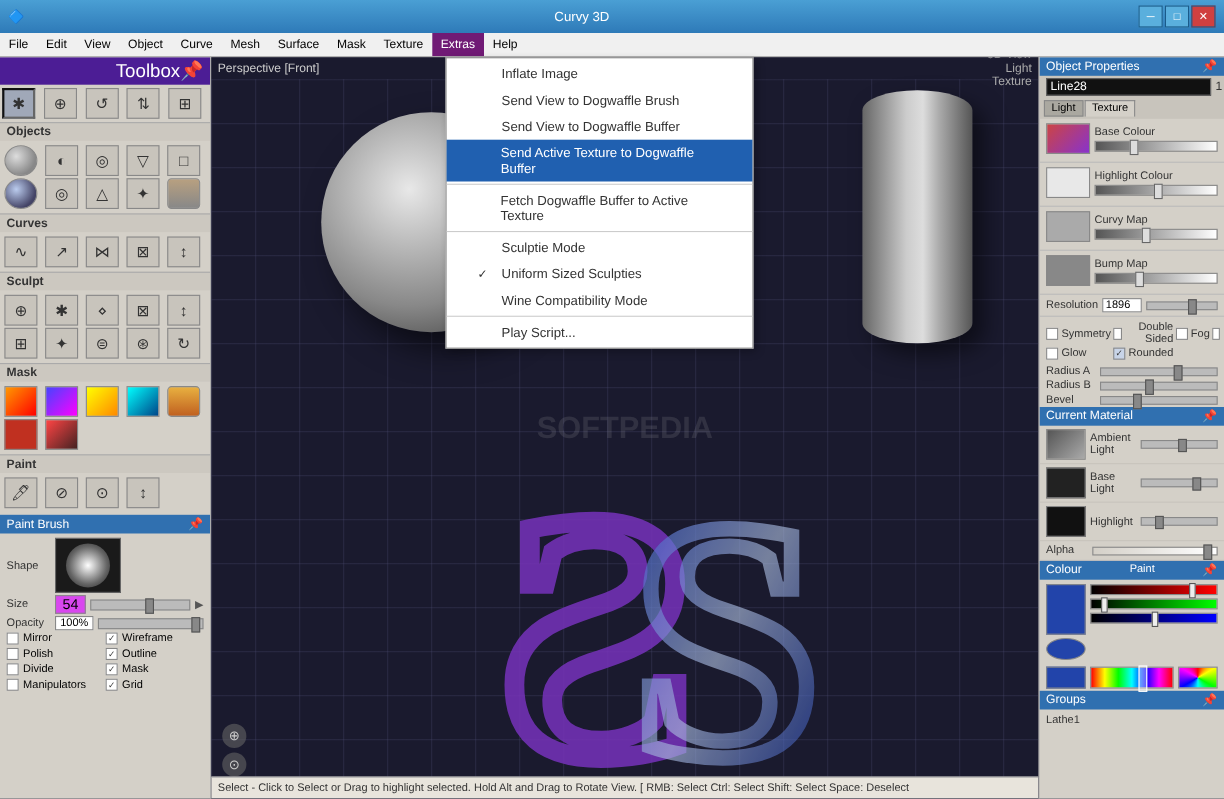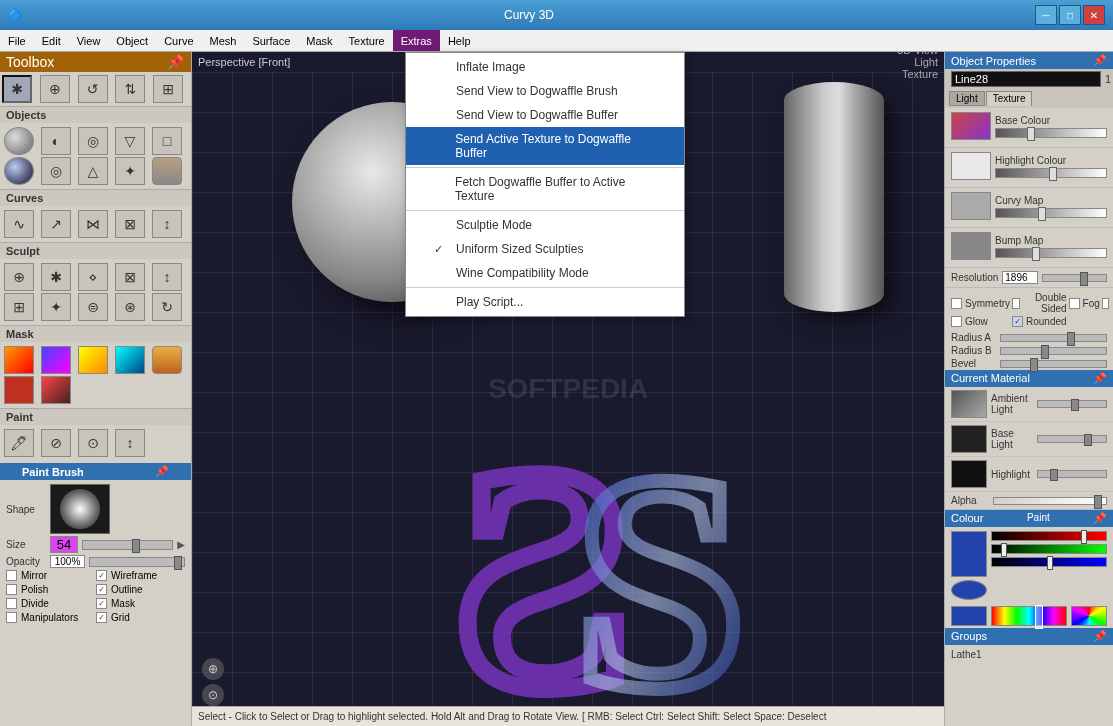--- a/index.html
+++ b/index.html
@@ -54,26 +54,26 @@
     
     #toolbox {
       width: 192px;
       background: #d4d0c8;
       border-right: 1px solid #aaa;
       display: flex;
       flex-direction: column;
       overflow: hidden;
     }
     #toolbox-header {
-      background: #a16207;
+      background: #4c1d95;
       color: white;
       padding: 2px 6px;
-      font-size: 14px;
-      display: flex;
-      justify-content: space-between;
+      font-size: 17px;
+      display: flex;
+      justify-content: flex-end;
       align-items: center;
     }
     .tool-grid {
       display: grid;
       grid-template-columns: repeat(5, 1fr);
       gap: 2px;
       padding: 4px;
     }
     .tool-btn {
       width: 30px; height: 28px;
@@ -554,21 +554,21 @@
       <div class="tool-btn" style="background:linear-gradient(135deg,#f44,#422);">⠀</div>
     </div>
     <div class="section-label">Paint</div>
     <div class="tool-grid">
       <div class="tool-btn">🖊</div>
       <div class="tool-btn">⊘</div>
       <div class="tool-btn">⊙</div>
       <div class="tool-btn">↕</div>
     </div>
 
-    <div id="paint-brush-header" style="background:#3070b0; color:white; padding:2px 22px; font-size:11px; display:flex; justify-content:space-between; align-items:center; margin-top:2px;font-weight:bold;">
+    <div id="paint-brush-header" style="background:#3070b0; color:white; padding:2px 6px; font-size:11px; display:flex; justify-content:space-between; align-items:center; margin-top:2px;">
       <span>Paint Brush</span>
       <span>📌</span>
     </div>
     <div style="padding: 4px 6px;">
       <div class="brush-prop-row">
         <span class="brush-label">Shape</span>
         <div style="width:60px; height:50px; background:#1a1a1a; border:1px solid #666; display:flex; align-items:center; justify-content:center;">
           <div style="width:40px; height:40px; border-radius:50%; background: radial-gradient(circle, white 0%, #666 60%, transparent 100%);"></div>
         </div>
       </div>

